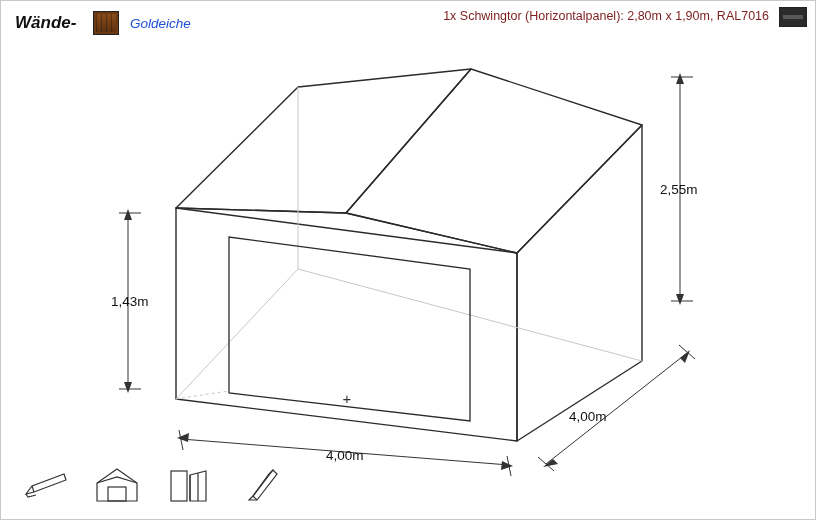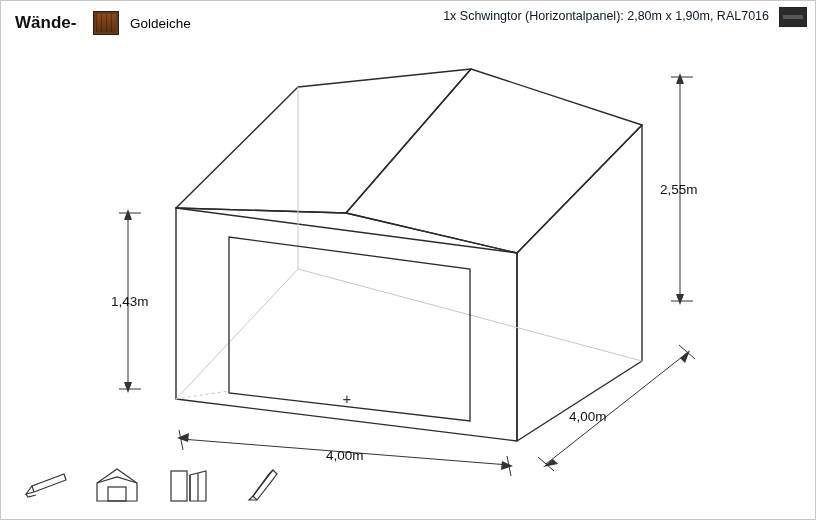--- a/index.html
+++ b/index.html
@@ -21,20 +21,21 @@
     border: 1px solid #c8c8c8;
     box-sizing: border-box;
   }
 
   
   .legend {
     position: absolute;
     left: 14px;
     top: 6px;
     width: 230px;
+    font-style: italic;
   }
   .legend-row {
     display: flex;
     align-items: center;
     height: 32px;
   }
   .legend-label {
     font-size: 17px;
     font-weight: bold;
     width: 78px;
@@ -69,30 +70,30 @@
     left: 3px;
     right: 3px;
     top: 9px;
     height: 5px;
     background: #555;
     opacity: .75;
   }
   .swatch-name {
     font-size: 13.5px;
     margin-left: 11px;
-    color: #000000;
+    color: #1d4ed8;
   }
 
   
   .note {
     position: absolute;
     right: 46px;
     top: 8px;
     font-size: 12.5px;
-    color: #0f172a;
+    color: #7f1d1d;
     white-space: nowrap;
   }
   .note-swatch {
     position: absolute;
     right: 8px;
     top: 6px;
     width: 28px;
     height: 20px;
     background: #2b2b2b;
     border: 1px solid #222;

